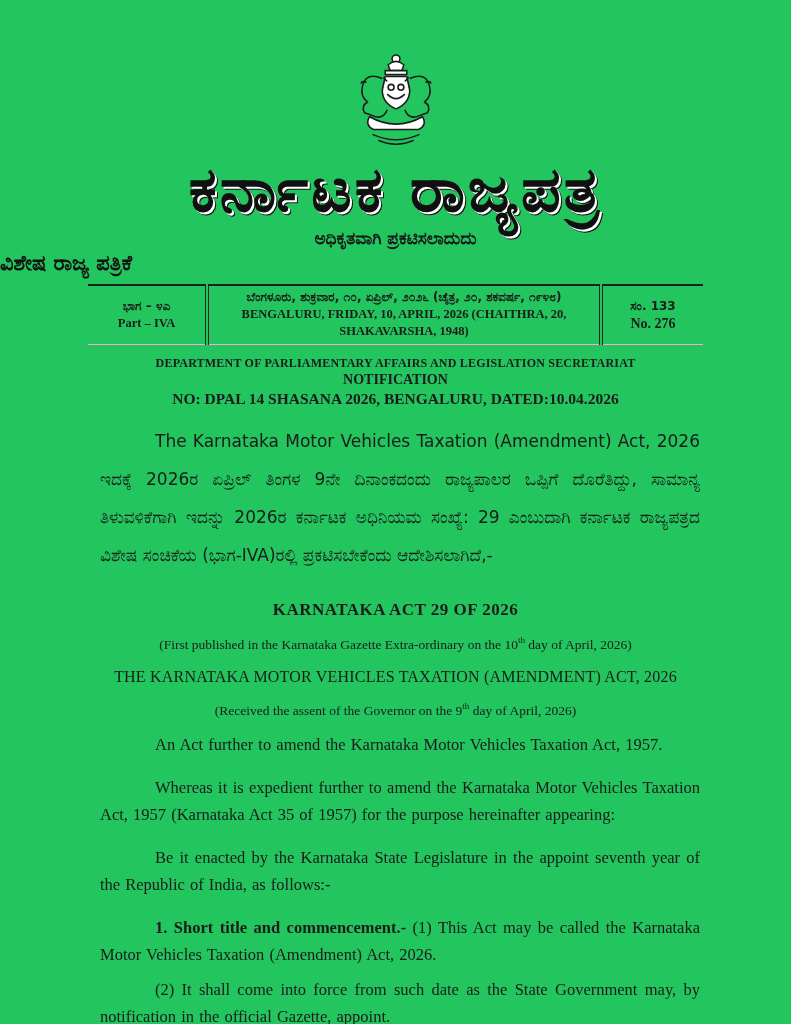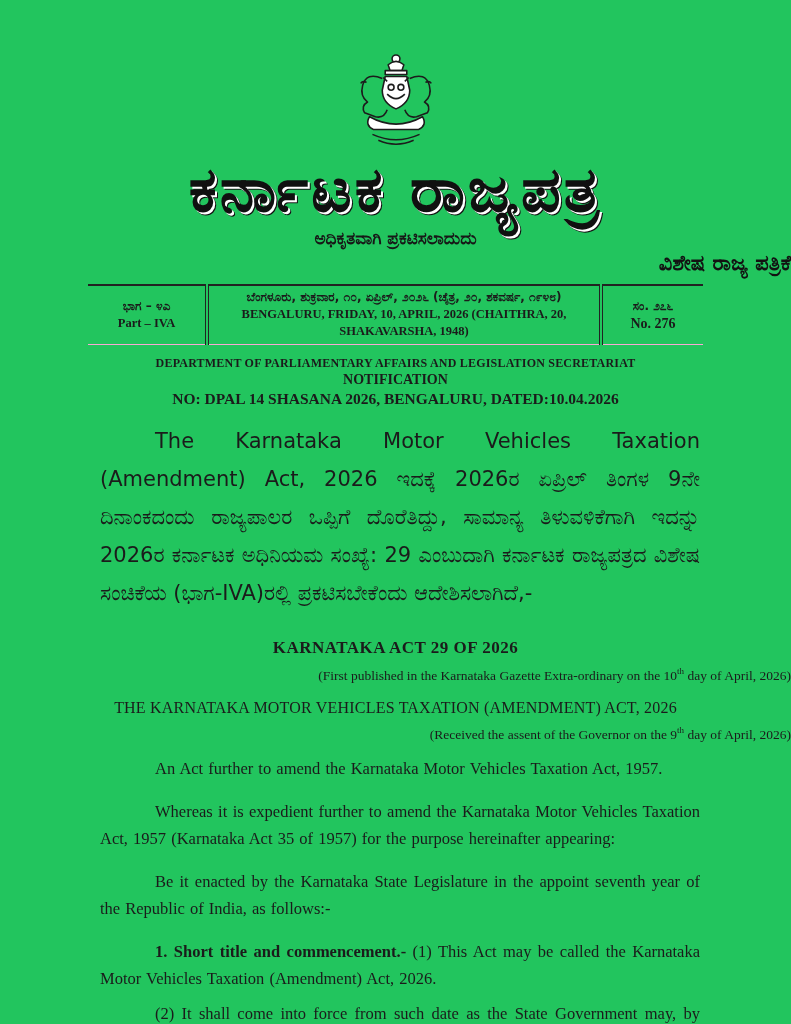--- a/index.html
+++ b/index.html
@@ -24,21 +24,21 @@
     line-height:1.1;
     color:#101010;
     text-shadow:2px 2px 0 #ffffff, 3px 3px 0 #101010;
   }
   .masthead-sub1{
     margin-top:4px;text-align:center;
     font-family:"DejaVu Sans", sans-serif;
     font-size:17px;font-weight:bold;color:#171717;
   }
   .masthead-sub2{
-    margin-top:3px;text-align:right;
+    margin-top:3px;text-align:left;
     font-family:"DejaVu Sans", sans-serif;
     font-size:21px;font-weight:bold;color:#121212;
   }
   
   .issue-table{
     width:615px;margin:9px 88px 0 88px;
     border-collapse:collapse;
     border-top:2px solid #222;border-bottom:1px solid #f9a8d4;
   }
   .issue-table td{
@@ -48,26 +48,26 @@
   .cell-kn{font-family:"DejaVu Sans", sans-serif;font-size:12px;font-weight:bold;line-height:17px;}
   .cell-en{font-family:"Liberation Serif", serif;font-size:12.5px;font-weight:bold;line-height:17px;}
   .cell-en.big{font-size:14px;}
   
   .dept-line1{margin-top:11px;text-align:center;font-weight:bold;font-size:12px;letter-spacing:.2px;}
   .dept-line2{margin-top:1px;text-align:center;font-weight:bold;font-size:14px;}
   .dept-line3{margin-top:2px;text-align:center;font-weight:bold;font-size:15.5px;}
   .kn-para{
     margin:14px 91px 0 100px;
     font-family:"DejaVu Sans", sans-serif;
-    font-size:21px;line-height:38px;
+    font-size:17px;line-height:38px;
     text-align:justify;text-indent:55px;
   }
   
   .act-heading{margin:26px 0 4px;text-align:center;font-size:17px;font-weight:bold;letter-spacing:.5px;}
-  .pub-line{margin-top:8px;text-align:right;font-size:13.5px;}
+  .pub-line{margin-top:15px;text-align:center;font-size:13.5px;}
   .pub-line sup{font-size:9px;}
   .act-title{margin:15px 0 0;text-align:center;font-size:16px;font-weight:normal;letter-spacing:.2px;}
   .body-para{
     margin:16px 91px 0 100px;
     font-size:16.5px;line-height:27px;word-spacing:1px;
     text-align:justify;text-indent:55px;
   }
   .body-para.first{margin-top:13px;text-align:left;}
   .body-para.tight{margin-top:8px;}
 </style>
@@ -112,21 +112,21 @@
         <tr>
       <td style="width:105px;">
         <div class="cell-kn">ಭಾಗ – ೪ಎ</div>
         <div class="cell-en">Part – IVA</div>
       </td>
       <td class="mid">
         <div class="cell-kn">ಬೆಂಗಳೂರು, ಶುಕ್ರವಾರ, ೧೦, ಏಪ್ರಿಲ್, ೨೦೨೬ (ಚೈತ್ರ, ೨೦, ಶಕವರ್ಷ, ೧೯೪೮)</div>
         <div class="cell-en">BENGALURU, FRIDAY, 10, APRIL, 2026 (CHAITHRA, 20, SHAKAVARSHA, 1948)</div>
       </td>
       <td style="width:88px;">
-        <div class="cell-kn">ಸಂ. ೨೭೬</div>
+        <div class="cell-kn">ಸಂ. 133</div>
         <div class="cell-en big">No. 276</div>
       </td>
     </tr>
   </tbody>
     </table>
 
   <div class="dept-line1">DEPARTMENT OF PARLIAMENTARY AFFAIRS AND LEGISLATION SECRETARIAT</div>
   <div class="dept-line2">NOTIFICATION</div>
   <div class="dept-line3">NO: DPAL 14 SHASANA 2026, BENGALURU, DATED:10.04.2026</div>
 

